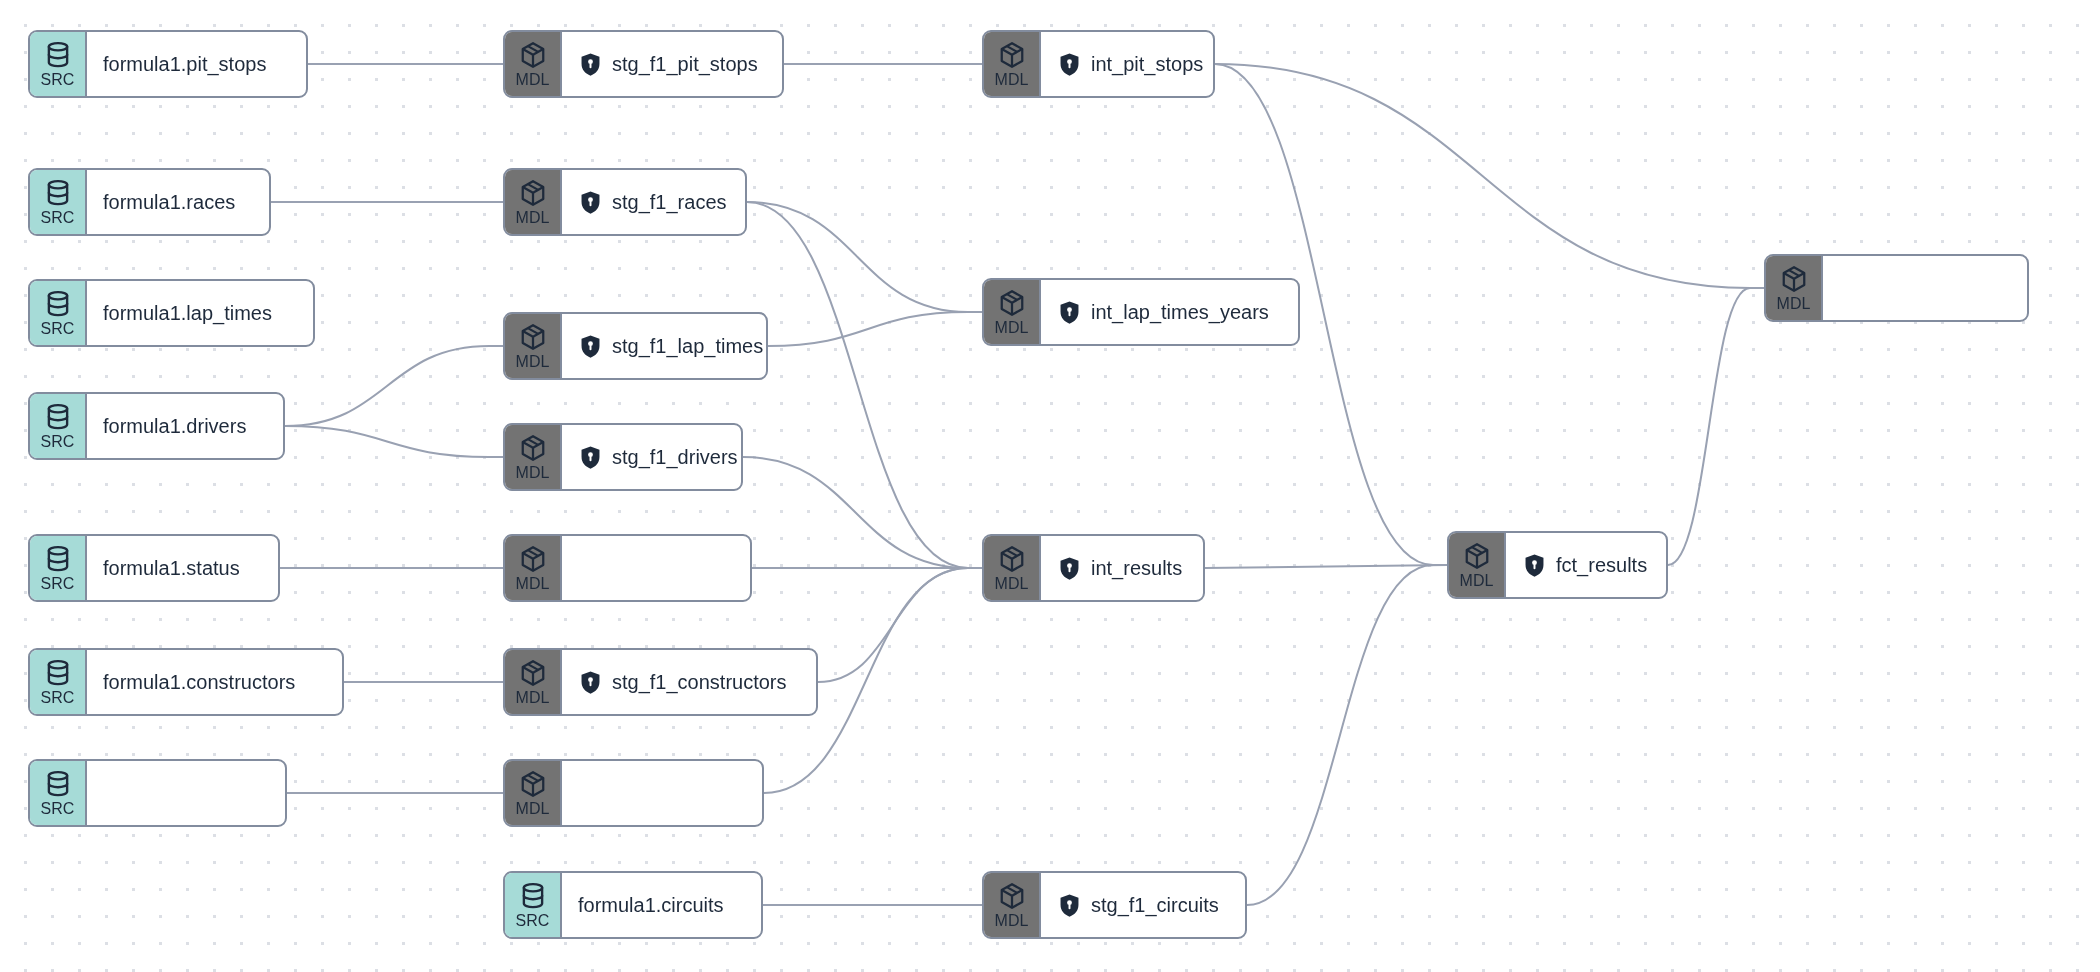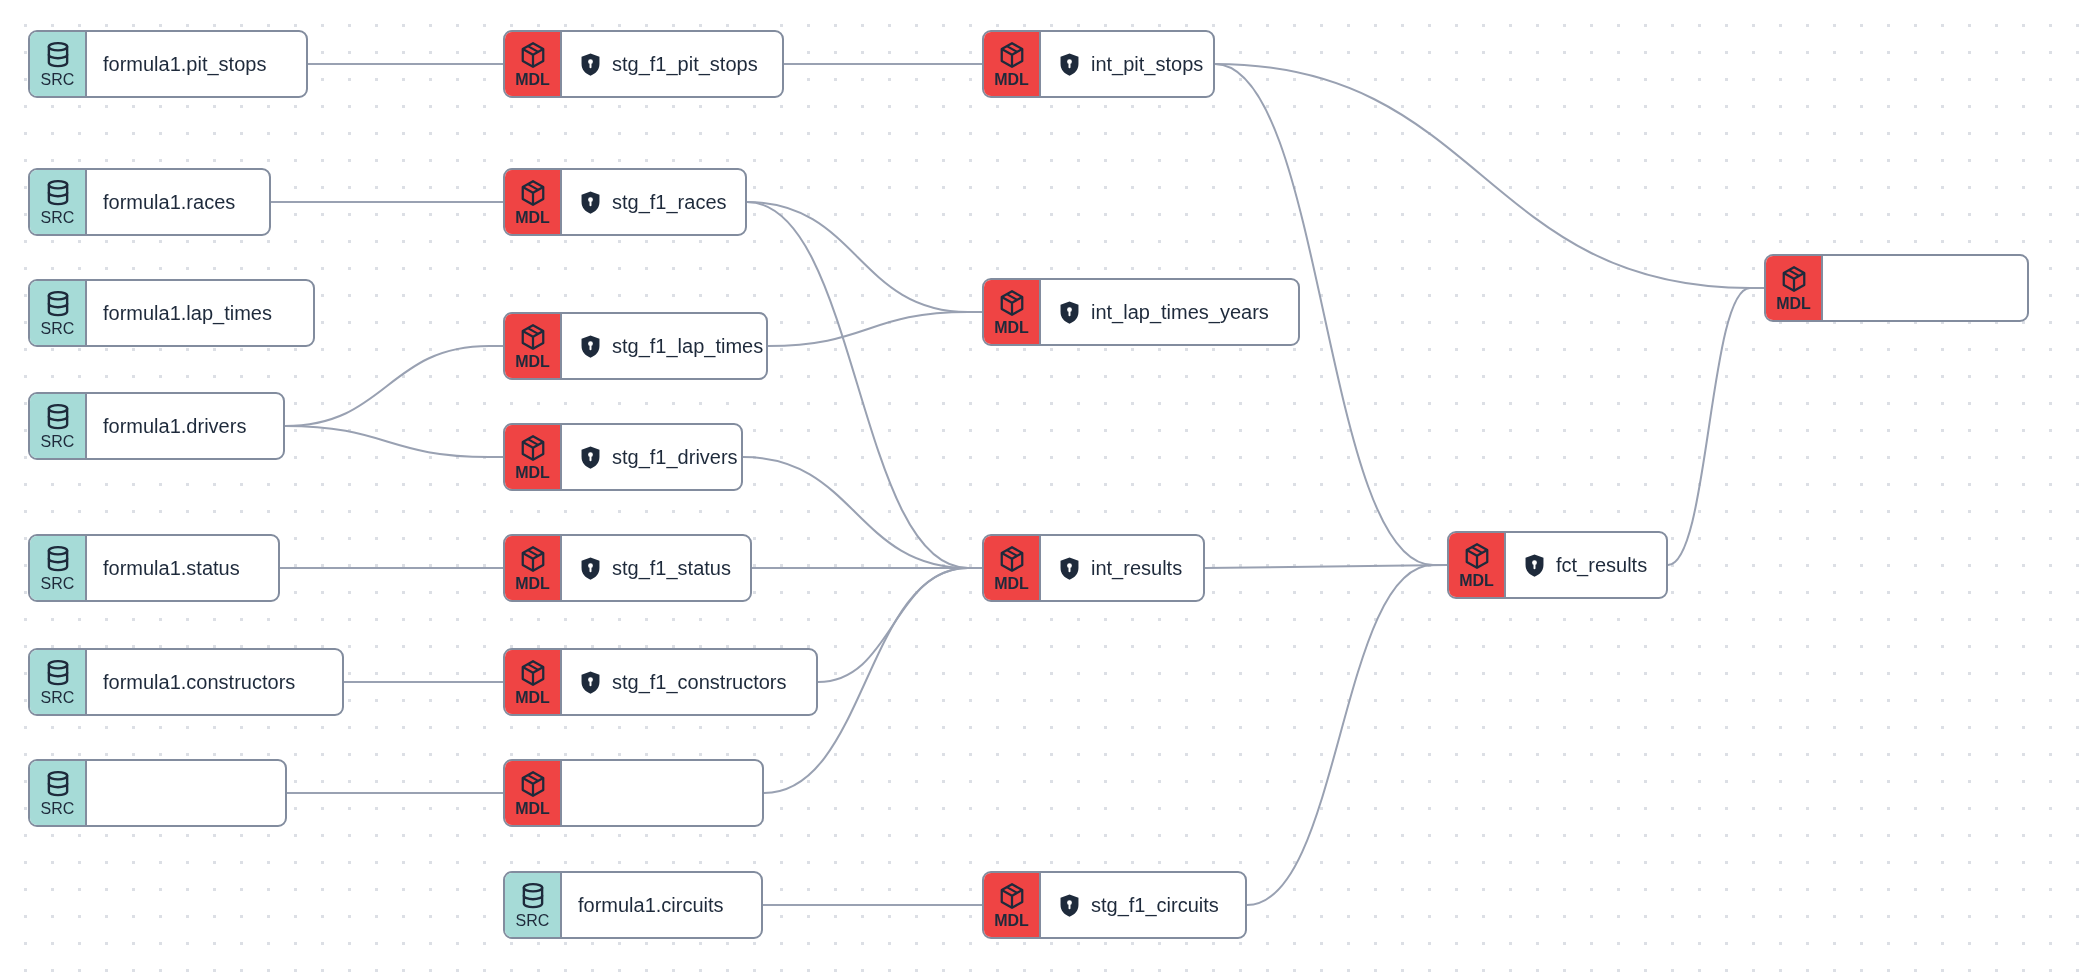--- a/index.html
+++ b/index.html
@@ -27,21 +27,21 @@
     overflow:hidden;
     cursor:pointer;
   }
   .node .icon-sec{
     width:55px;flex:0 0 55px;
     display:flex;flex-direction:column;align-items:center;justify-content:center;
     border-right:2px solid #828c9e;
     color:#1e2a3b;
   }
   .node.source .icon-sec{background:#a6dbd7;}
-  .node.model .icon-sec{background:#ef4444;font-weight:bold;}
+  .node.model .icon-sec{background:#737373;}
   .node .icon-sec svg{width:30px;height:30px;display:block;}
   .node .badge{font-size:16px;line-height:17px;color:#1e2a3b;margin-top:1px;}
   .node .body{
     flex:1;display:flex;align-items:center;
     padding:0 34px 0 16px;
     white-space:nowrap;
   }
   .node .shield{width:25px;height:25px;margin-right:9px;flex:0 0 auto;}
   .node .label{font-size:20px;color:#1e2a3b;}
 </style>
@@ -279,28 +279,20 @@
           <span>
             <svg viewBox="0 0 24 24" fill="none" stroke="currentColor" stroke-width="1.8" stroke-linejoin="round" style="width: 30px; height: 30px;">
               <path d="M12 2.6l8.2 4.6v9.6L12 21.4l-8.2-4.6V7.2z"></path>
               <path d="M3.8 7.2L12 11.8l8.2-4.6"></path>
               <path d="M12 11.8v9.6"></path>
               <path d="M7.9 4.9l8.2 4.6"></path>
             </svg>
           </span>
           <span class="badge">MDL</span>
         </div>
-        <div class="body">
-          <span class="shield"><svg viewBox="0 0 24 24" style="width: 25px; height: 25px;">
-              <path fill="#1e2a3b" d="M12 1.4l8.6 3.1v7.1c0 5.6-3.7 9.5-8.6 11.1C7.1 21.1 3.4 17.2 3.4 11.6V4.5z"></path>
-              <circle cx="12" cy="9.3" r="2.3" fill="#fff"></circle>
-              <rect x="11.05" y="10.6" width="1.9" height="5" rx="0.95" fill="#fff"></rect>
-            </svg></span>
-          <span class="label">stg_f1_status</span>
-        </div>
       </div>
       <div class="node model" style="left: 503px; top: 648px; width: 315px;">
         <div class="icon-sec">
           <span>
             <svg viewBox="0 0 24 24" fill="none" stroke="currentColor" stroke-width="1.8" stroke-linejoin="round" style="width: 30px; height: 30px;">
               <path d="M12 2.6l8.2 4.6v9.6L12 21.4l-8.2-4.6V7.2z"></path>
               <path d="M3.8 7.2L12 11.8l8.2-4.6"></path>
               <path d="M12 11.8v9.6"></path>
               <path d="M7.9 4.9l8.2 4.6"></path>
             </svg>

